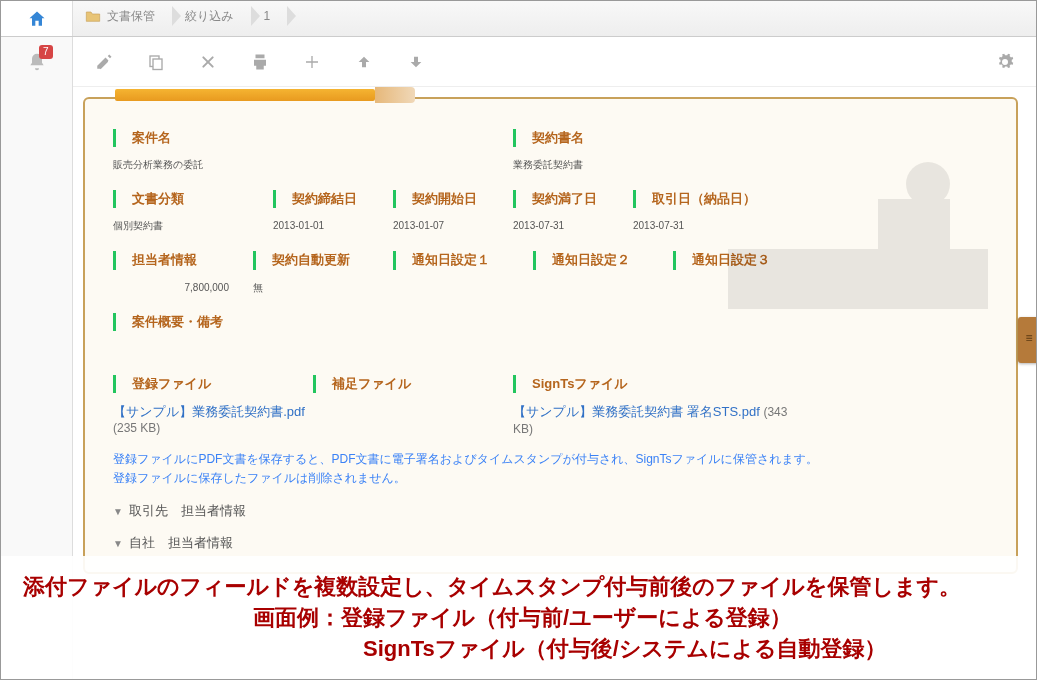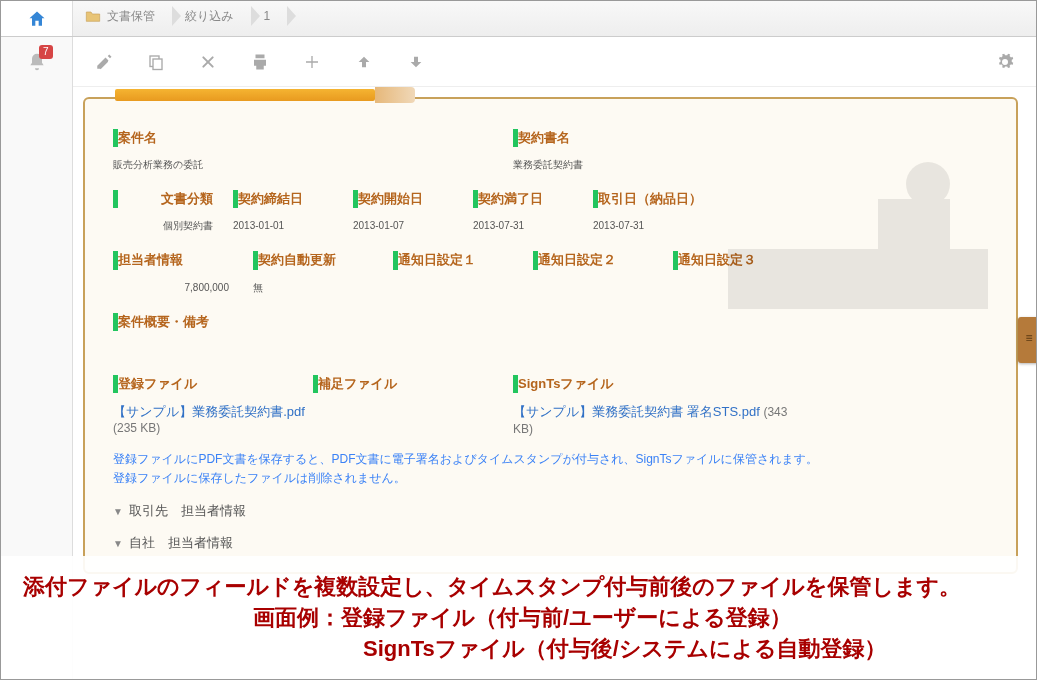--- a/index.html
+++ b/index.html
@@ -34,25 +34,25 @@
 .pencil-tip { position: absolute; right: 10px; top: 2px; width: 40px; height: 16px; background: linear-gradient(90deg, #e6b87a, #f0d8b8); border-radius: 0 4px 4px 0; }
 .bookmark-tab { position: absolute; right: -4px; top: 230px; width: 22px; height: 46px; background: #b57a3a; border-radius: 3px 0 0 3px; box-shadow: 0 1px 3px rgba(0,0,0,0.3); z-index: 6; }
 .bookmark-tab:before { content: '≡'; color: #5a3812; display: block; text-align: center; margin-top: 14px; font-size: 12px; }
 
 
 .silhouette { position: absolute; right: 28px; top: 30px; width: 260px; height: 180px; opacity: 0.08; pointer-events: none; }
 
 
 .field-row { display: flex; gap: 0; margin-bottom: 4px; }
 .field { flex: 0 0 auto; padding-right: 20px; }
-.field.w1 { width: 120px; text-align: right; }
+.field.w1 { width: 160px; }
 .field.w2 { width: 120px; }
 .field.w3 { width: 200px; }
 .field.w4 { width: 400px; }
-.field-label { color: #b5651d; font-weight: bold; font-size: 13px; border-left: 5px solid #22c55e; padding-left: 0; margin-bottom: 6px; line-height: 1.4; }
+.field-label { color: #b5651d; font-weight: bold; font-size: 13px; border-left: 3px solid #22c55e; padding-left: 16px; margin-bottom: 6px; line-height: 1.4; }
 .field-value { color: #555; font-size: 10px; padding-left: 0; line-height: 1.5; }
 .field-row.vals { margin-bottom: 18px; }
 .link-text { color: #3171c6; text-decoration: none; }
 .file-size { color: #777; font-size: 12px; }
 .note-text { color: #3b82f6; font-size: 12px; line-height: 1.6; margin-top: 14px; }
 .collapse-row { margin-top: 14px; color: #555; font-size: 13px; cursor: pointer; }
 .collapse-row .tri { font-size: 10px; margin-right: 6px; color: #888; }
 
 
 .overlay { position: absolute; left: 0; bottom: 0; width: 100%; background: rgba(255,255,255,0.92); padding: 14px 22px 14px 22px; }

